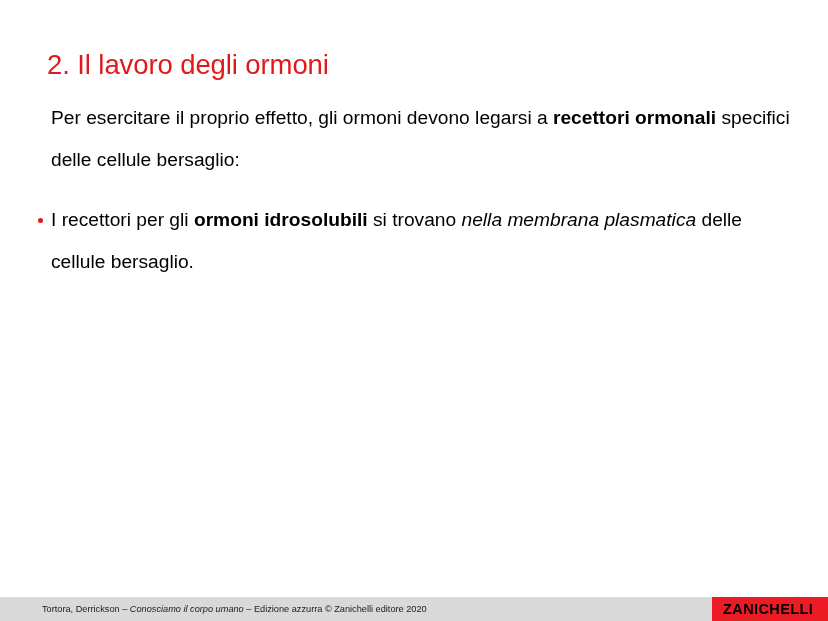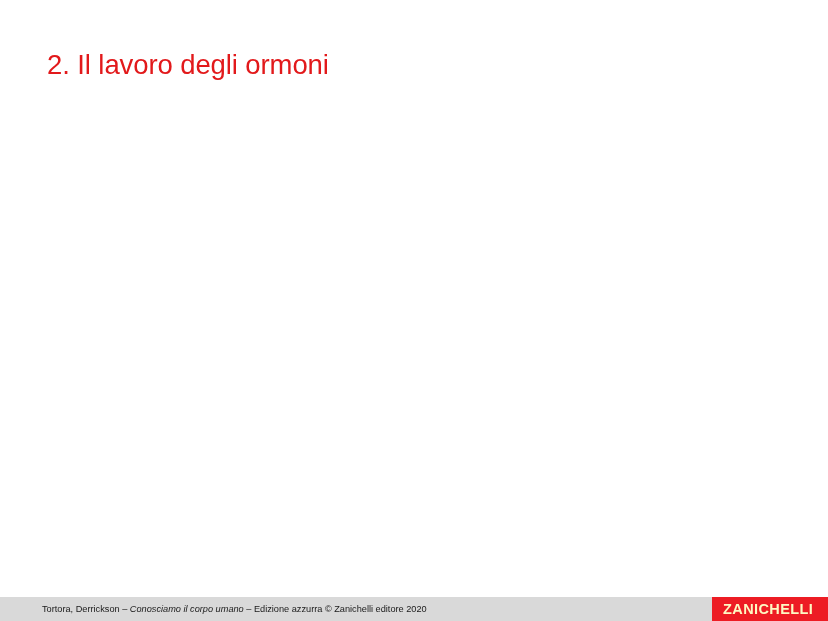--- a/index.html
+++ b/index.html
@@ -97,36 +97,40 @@
     height: 24px;
     background: #ed1c24;
   }
   #zanichelli-wordmark {
     position: absolute;
     left: 11px;
     top: 4px;
     font-size: 14.5px;
     line-height: 16px;
     font-weight: 700;
-    color: #fef9c3;
+    color: #000000;
     letter-spacing: 0.4px;
     font-family: "Liberation Sans", sans-serif;
   }
 </style>
 </head>
 <body>
 
 <div id="slide">
 
   <h1 id="slide-title">2. Il lavoro degli ormoni</h1>
 
   <div id="body-block">
 
+    <p class="para"><span class="txt">Per esercitare il proprio effetto, gli ormoni devono legarsi a </span><b class="txt">recettori ormonali</b><span class="txt"> specifici delle cellule bersaglio:</span></p>
 
 
+    <p class="para">
+      <span class="bullet-dot"></span>
+    <span class="txt">I recettori per gli </span><b class="txt">ormoni idrosolubili</b><span class="txt"> si trovano </span><i class="txt">nella membrana plasmatica</i><span class="txt"> delle cellule bersaglio.</span></p>
 
   </div>
 
   <div id="footer">
 
     <div id="footer-credit"><span class="txt">Tortora, Derrickson – </span><i class="txt">Conosciamo il corpo umano</i><span class="txt"> –  Edizione azzurra © Zanichelli editore 2020</span></div>
 
     <div id="zanichelli-logo">
       <span id="zanichelli-wordmark">ZANICHELLI</span>
     </div>

